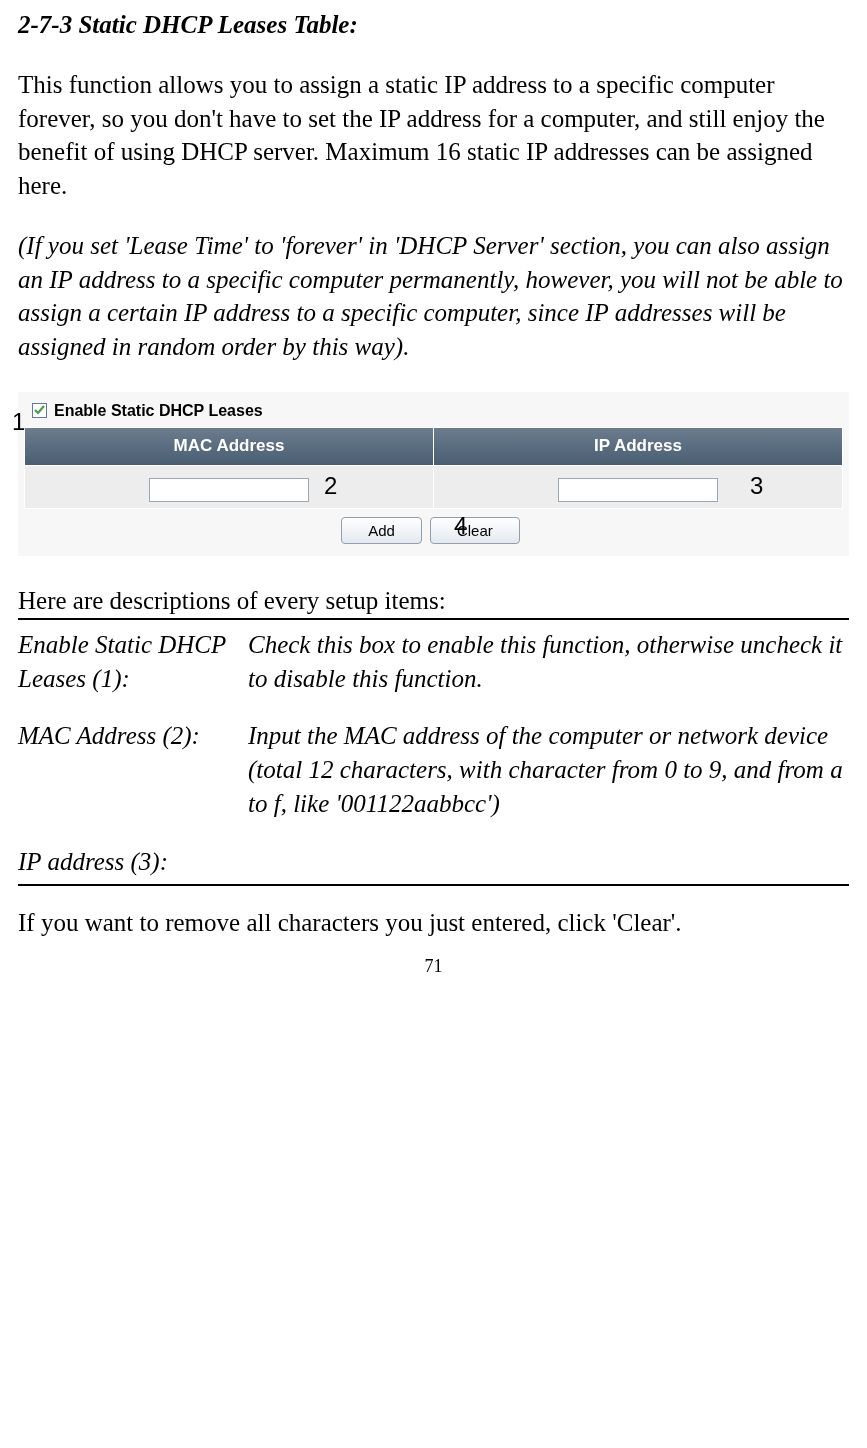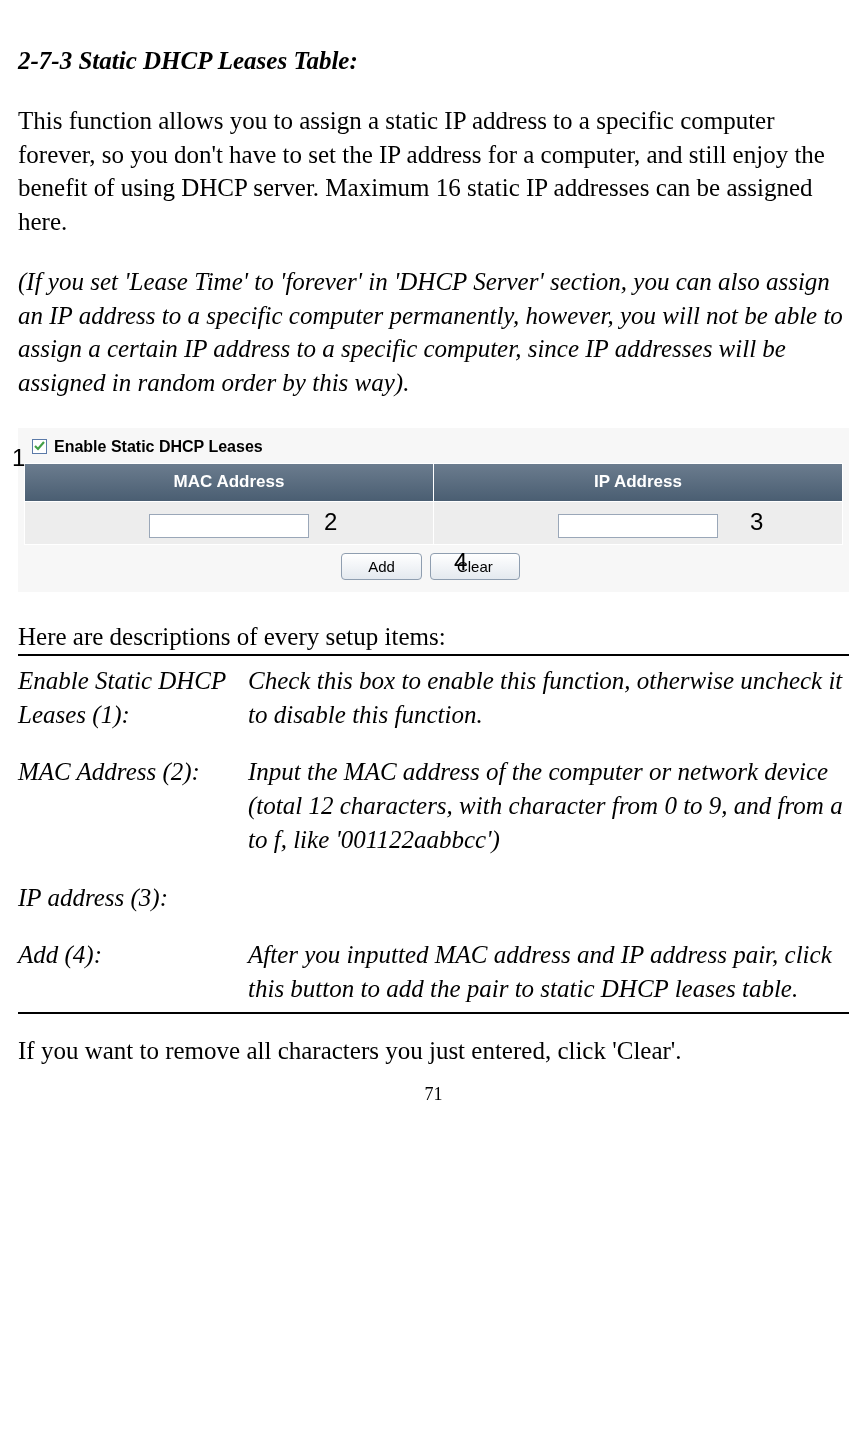--- a/index.html
+++ b/index.html
@@ -9,21 +9,20 @@
       color: #000;
       background: #fff;
       width: 867px;
       padding: 8px 18px 10px 18px;
       line-height: 1.35;
     }
     .section-title {
       font-weight: bold;
       font-style: italic;
       margin-bottom: 26px;
-      margin-top: 36px;
     }
     .para {
       margin-bottom: 26px;
     }
     .para-italic {
       font-style: italic;
       margin-bottom: 28px;
     }
     .screenshot-wrap {
       position: relative;
@@ -193,21 +192,17 @@
     <div class="desc-term">Enable Static DHCP Leases (1):</div>
     <div class="desc-def">Check this box to enable this function, otherwise uncheck it to disable this function.</div>
   </div>
   <div class="desc-row">
     <div class="desc-term">MAC Address (2):</div>
     <div class="desc-def">Input the MAC address of the computer or network device (total 12 characters, with character from 0 to 9, and from a to f, like '001122aabbcc')</div>
   </div>
   <div class="desc-row">
     <div class="desc-term">IP address (3):</div>
   </div>
-  <div class="desc-row">
-    <div class="desc-term">Add (4):</div>
-    <div class="desc-def">After you inputted MAC address and IP address pair, click this button to add the pair to static DHCP leases table.</div>
-  </div>
 </div>
 
 <div class="footer-line">If you want to remove all characters you just entered, click 'Clear'.</div>
 
 <div class="page-num">71</div>
 
 </body></html>

